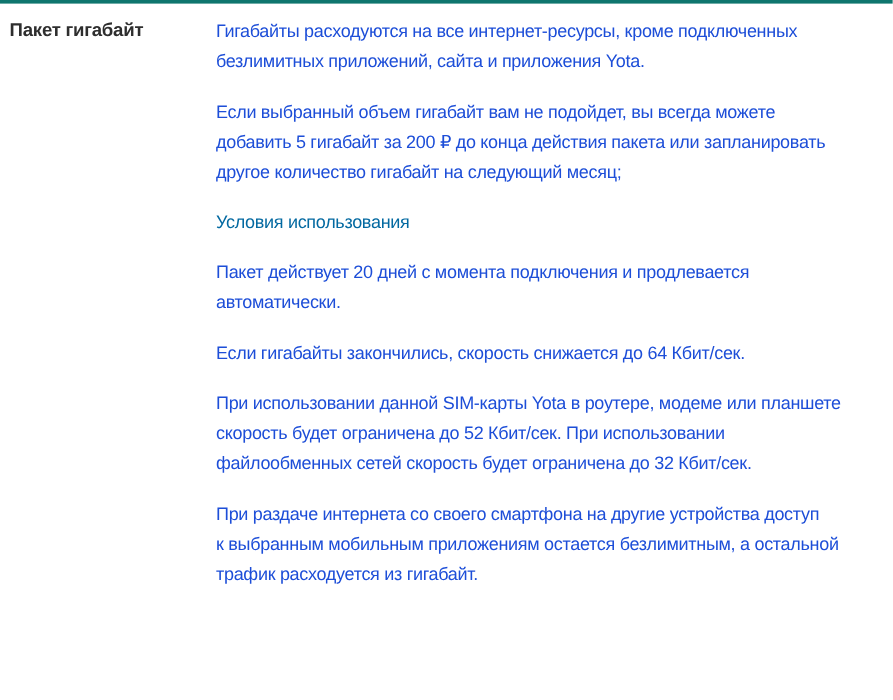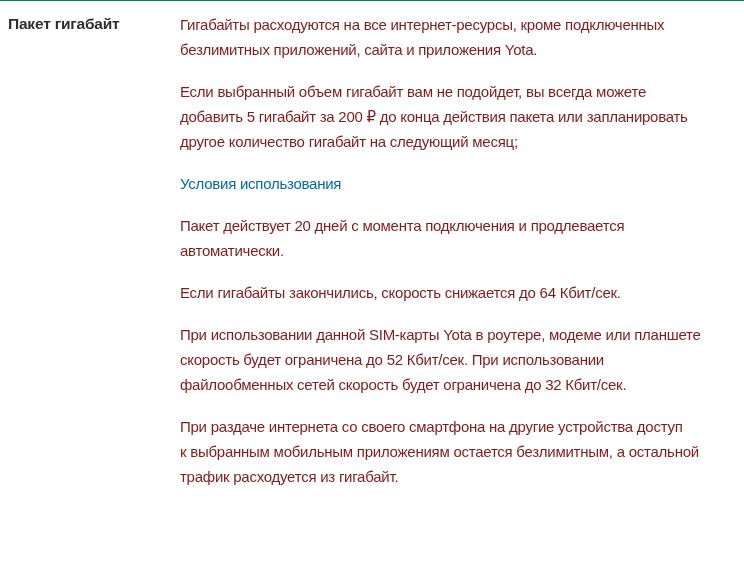--- a/index.html
+++ b/index.html
@@ -9,21 +9,21 @@
   }
   body {
     width: 744px;
     height: 583px;
     overflow: hidden;
     font-family: "Liberation Sans", "DejaVu Sans", sans-serif;
   }
   .faq-row {
     display: flex;
     align-items: flex-start;
-    border-top: 1px solid #0f766e;
+    border-top: 3px solid #0f766e;
     box-sizing: border-box;
     width: 744px;
     height: 583px;
   }
   .row-title {
     width: 180px;
     min-width: 180px;
     box-sizing: border-box;
     padding: 12px 10px 0 8px;
     font-size: 15.5px;
@@ -35,21 +35,21 @@
   .row-body {
     flex: 1;
     box-sizing: border-box;
     padding: 11px 14px 0 0;
     overflow: hidden;
   }
   .row-body p {
     margin: 0 0 17px 0;
     font-size: 15px;
     line-height: 25px;
-    color: #7f1d1d;
+    color: #1d4ed8;
     letter-spacing: -0.25px;
     white-space: pre-line;
   }
   .row-body p.subheading {
     color: #0369a1;
   }
 </style>
 </head>
 <body>
 

